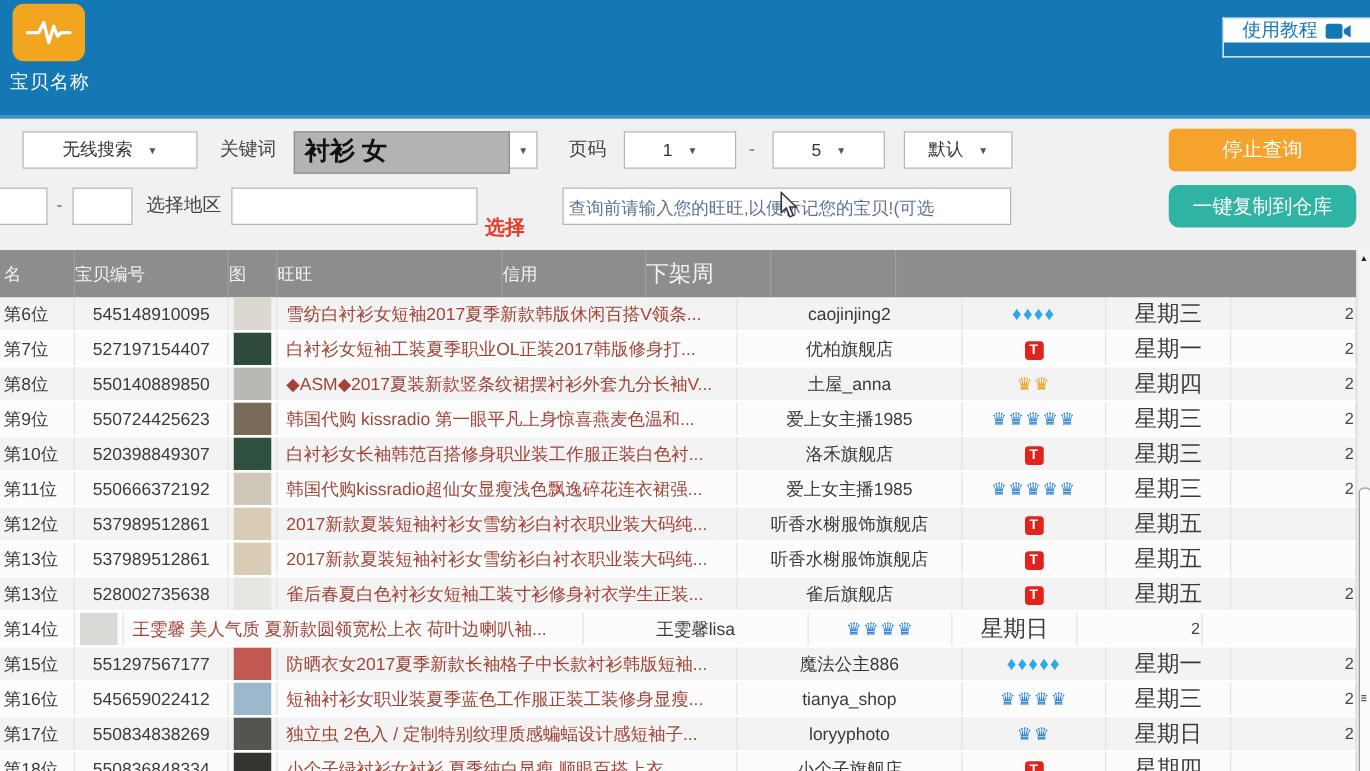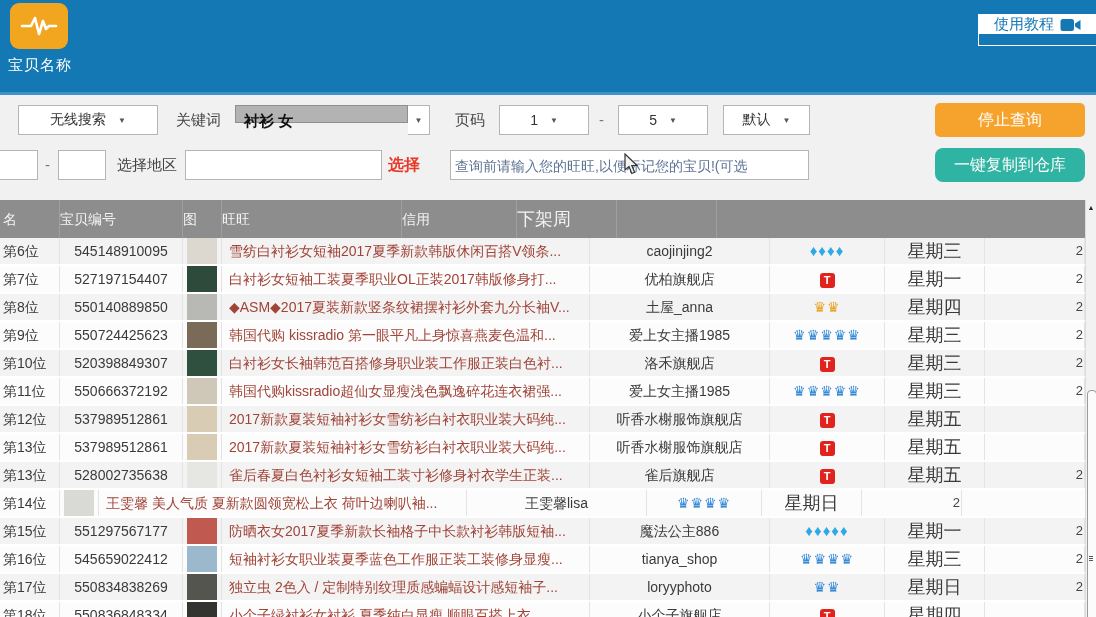--- a/index.html
+++ b/index.html
@@ -17,21 +17,21 @@
   .btn-tutorial{width:117px;background:#fff;color:var(--topbar-blue);display:flex;align-items:center;justify-content:center;gap:6px;font-size:15px;cursor:pointer;}
   .btn-support{width:105px;background:var(--topbar-blue);color:#fff;border-left:1px solid #fff;display:flex;align-items:center;justify-content:center;gap:6px;font-size:15px;cursor:pointer;}
   
   .toolbar{position:absolute;left:0;top:95px;width:1096px;height:105px;background:#f1f1f1;}
   .ctl{position:absolute;box-sizing:border-box;}
   .select{background:#fff;border:1px solid #b5b5b5;height:30px;display:flex;align-items:center;justify-content:center;gap:12px;font-size:14px;color:#333;}
   .select .arr{font-size:8px;color:#555;}
   .lbl{font-size:15px;color:#444;line-height:30px;}
   .input{background:#fff;border:1px solid #b5b5b5;height:30px;}
   .kw-wrap{display:flex;}
-  .kw-field{width:173px;height:18px;background:#b3b3b3;border:1px solid #8f8f8f;color:#111;font-weight:bold;font-size:15px;line-height:30px;padding-left:8px;box-sizing:border-box;}
+  .kw-field{width:173px;height:34px;background:#b3b3b3;border:1px solid #8f8f8f;color:#111;font-weight:bold;font-size:20px;line-height:30px;padding-left:8px;box-sizing:border-box;}
   .kw-arrow{width:22px;height:30px;background:#fff;border:1px solid #b5b5b5;border-left:none;display:flex;align-items:center;justify-content:center;font-size:8px;color:#555;box-sizing:border-box;}
   .btn-stop{background:var(--stop-orange);color:#fff;font-size:16px;border-radius:5px;display:flex;align-items:center;justify-content:center;cursor:pointer;}
   .btn-copy{background:var(--copy-teal);color:#fff;font-size:16px;border-radius:8px;display:flex;align-items:center;justify-content:center;cursor:pointer;}
   .link-red{color:var(--select-red);font-size:16px;font-weight:bold;line-height:32px;cursor:pointer;}
   .ww-input{font-size:14px;color:#5e7394;line-height:30px;padding-left:4px;white-space:nowrap;overflow:hidden;}
   
   .table{position:absolute;left:0;top:200px;width:1085px;height:417px;background:#fdfdfd;overflow:hidden;}
   .thead{display:flex;height:38px;background:var(--header-gray);}
   .th{box-sizing:border-box;border-right:1px solid #9f9f9f;color:#f2f2f2;font-size:14px;line-height:38px;text-align:left;}
   .tr{display:flex;height:28px;background:#fcfcfc;border-bottom:2px solid #fff;box-sizing:border-box;}
@@ -107,21 +107,21 @@
     <span>默认</span>
     <span class="arr">▼</span>
   </div>
   <div class="ctl btn-stop" style="left:935px;top:8px;width:150px;height:34px;">停止查询</div>
 
   <div class="ctl input" style="left:-28px;top:55px;width:66px;"></div>
   <div class="ctl lbl" style="left:45px;top:55px;color:#777;">-</div>
   <div class="ctl input" style="left:58px;top:55px;width:48px;"></div>
   <div class="ctl lbl" style="left:117px;top:55px;">选择地区</div>
   <div class="ctl input" style="left:185px;top:55px;width:197px;"></div>
-  <div class="ctl link-red" style="left:388px;top:54px;">选择</div>
+  <div class="ctl link-red" style="left:388px;top:72px;">选择</div>
   <div class="ctl input ww-input" style="left:450px;top:55px;width:359px;">查询前请输入您的旺旺,以便标记您的宝贝!(可选</div>
   <div class="ctl btn-copy" style="left:935px;top:53px;width:150px;height:34px;">一键复制到仓库</div>
 </div>
 
 <div class="table">
   <div class="thead">
     <div class="th c-rank">名</div>
     <div class="th c-id">宝贝编号</div>
     <div class="th c-img">图</div>
     <div class="th c-wang">旺旺</div>

